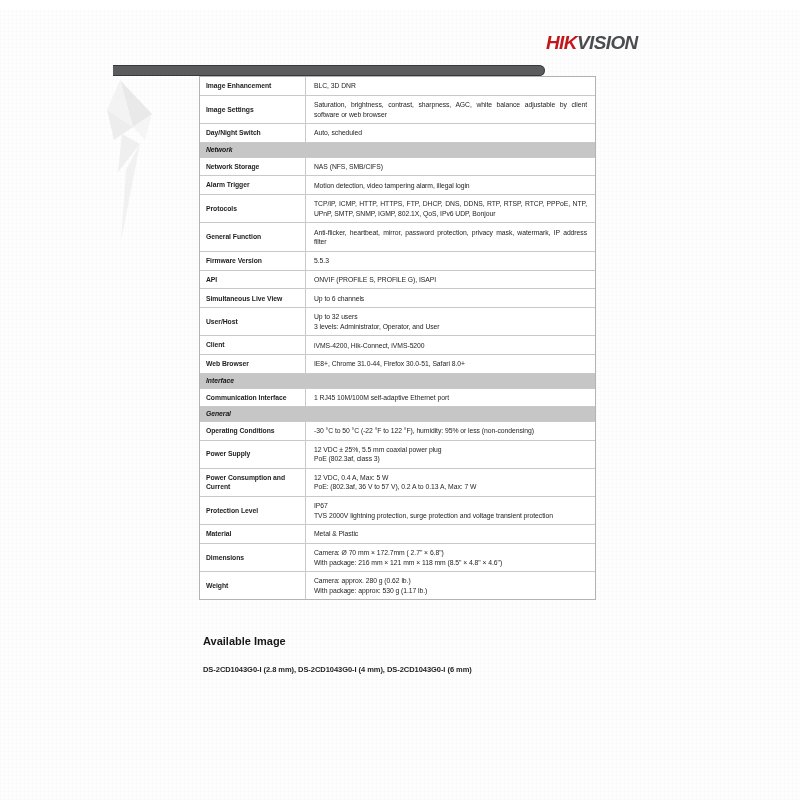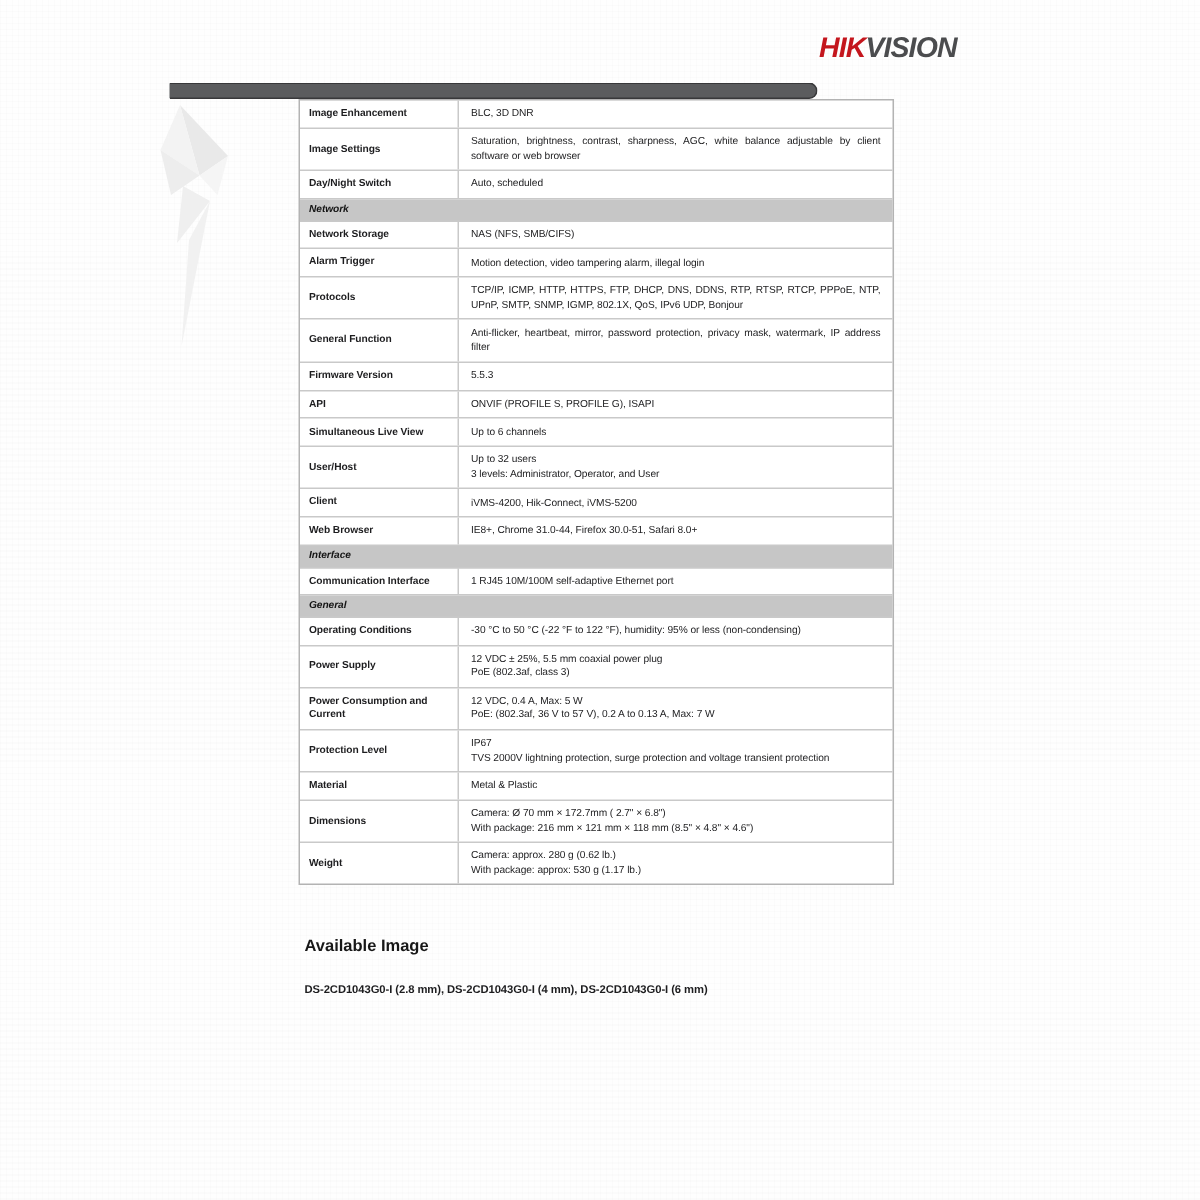--- a/index.html
+++ b/index.html
@@ -10,20 +10,21 @@
     position: relative;
     overflow: hidden;
     color: #1d1d1f;
   }
   .page {
     position: absolute; inset: 0;
     background:
       repeating-linear-gradient(90deg, rgba(0,0,0,0.012) 0 1px, transparent 1px 4px),
       repeating-linear-gradient(0deg, rgba(0,0,0,0.010) 0 1px, transparent 1px 4px),
       #fefefe;
+    margin-top: 10px;
   }
   
   .logo {
     position: absolute; left: 546px; top: 22px;
     font-size: 19px; font-weight: bold; font-style: italic;
     letter-spacing: -0.6px; white-space: nowrap;
   }
   .logo .hik    { color: #c4161d; }
   .logo .vision { color: #4b4c4e; }
   

